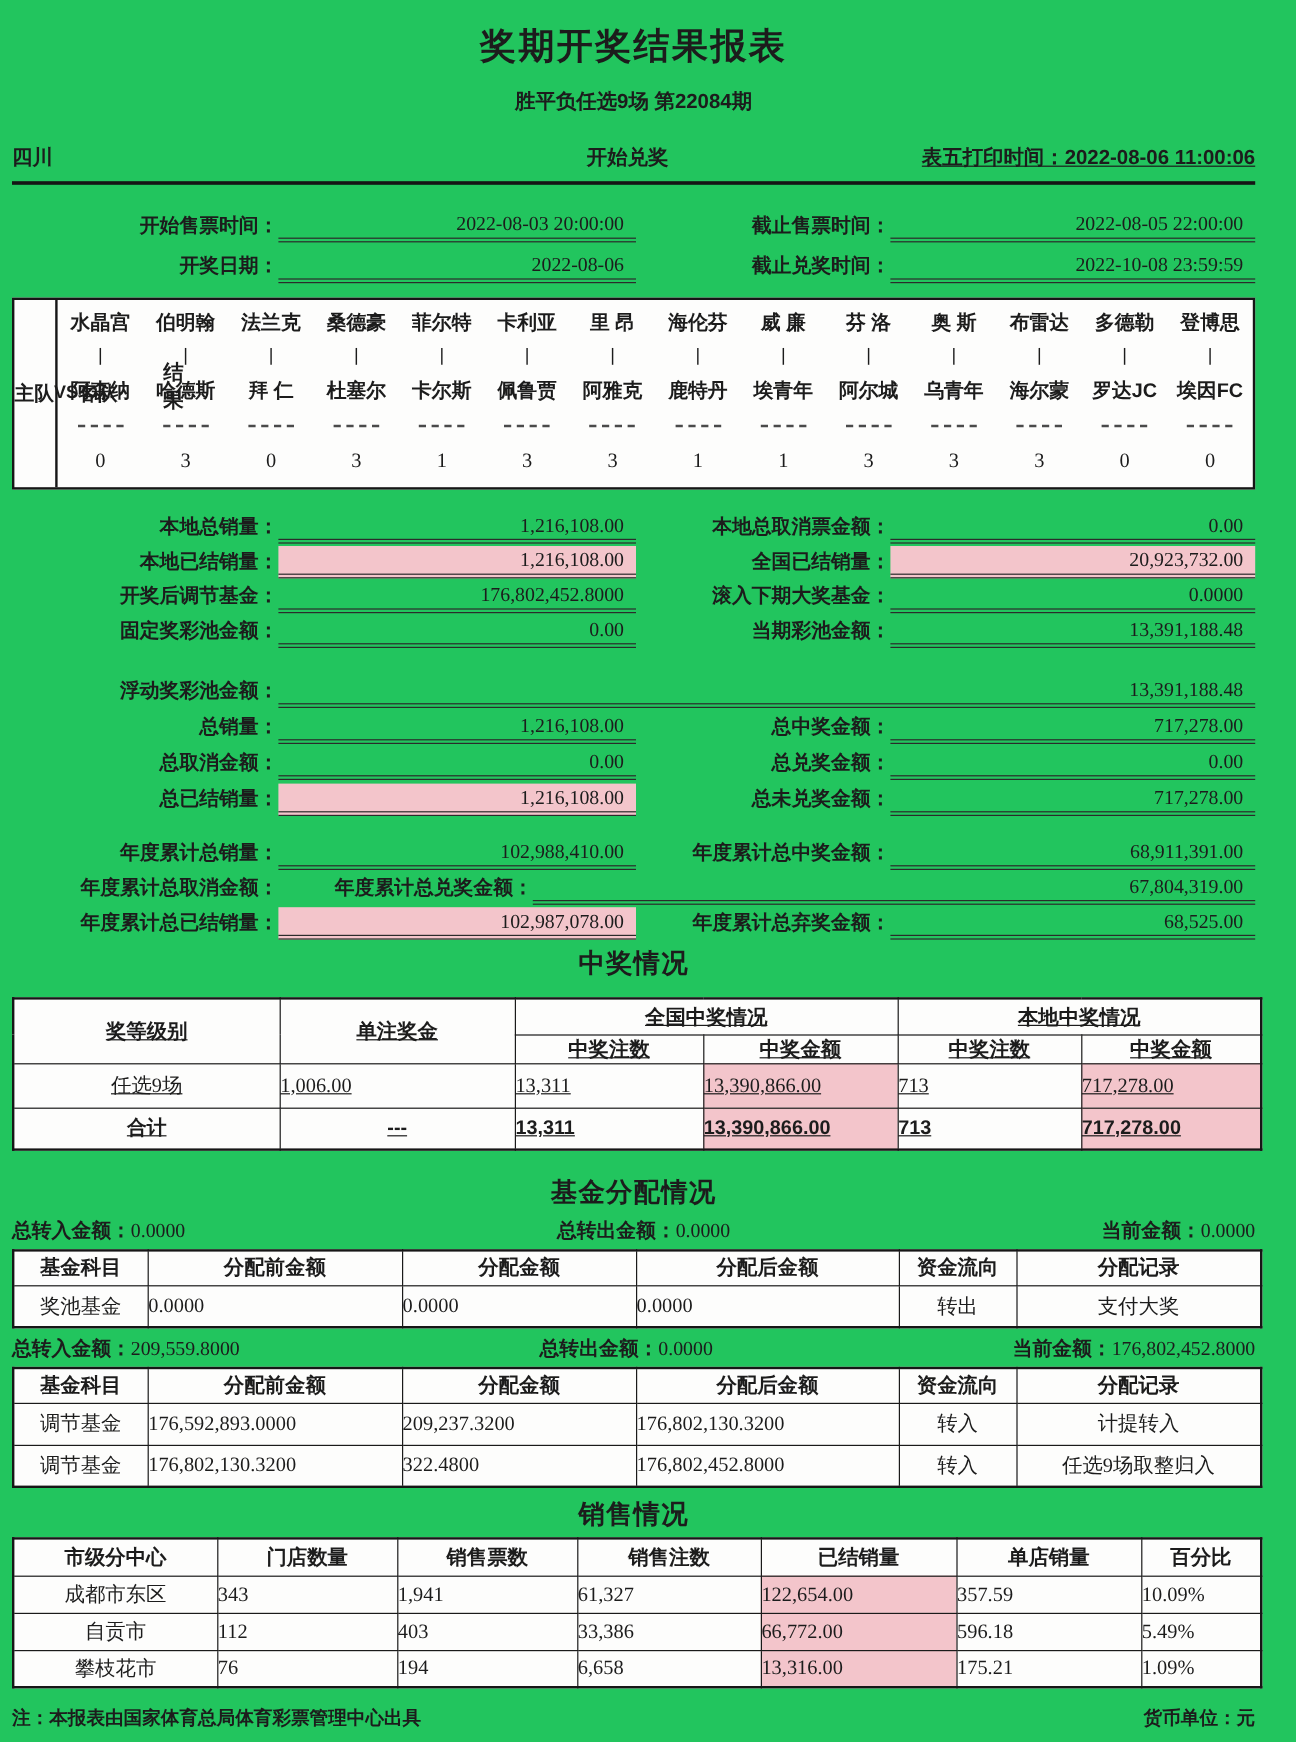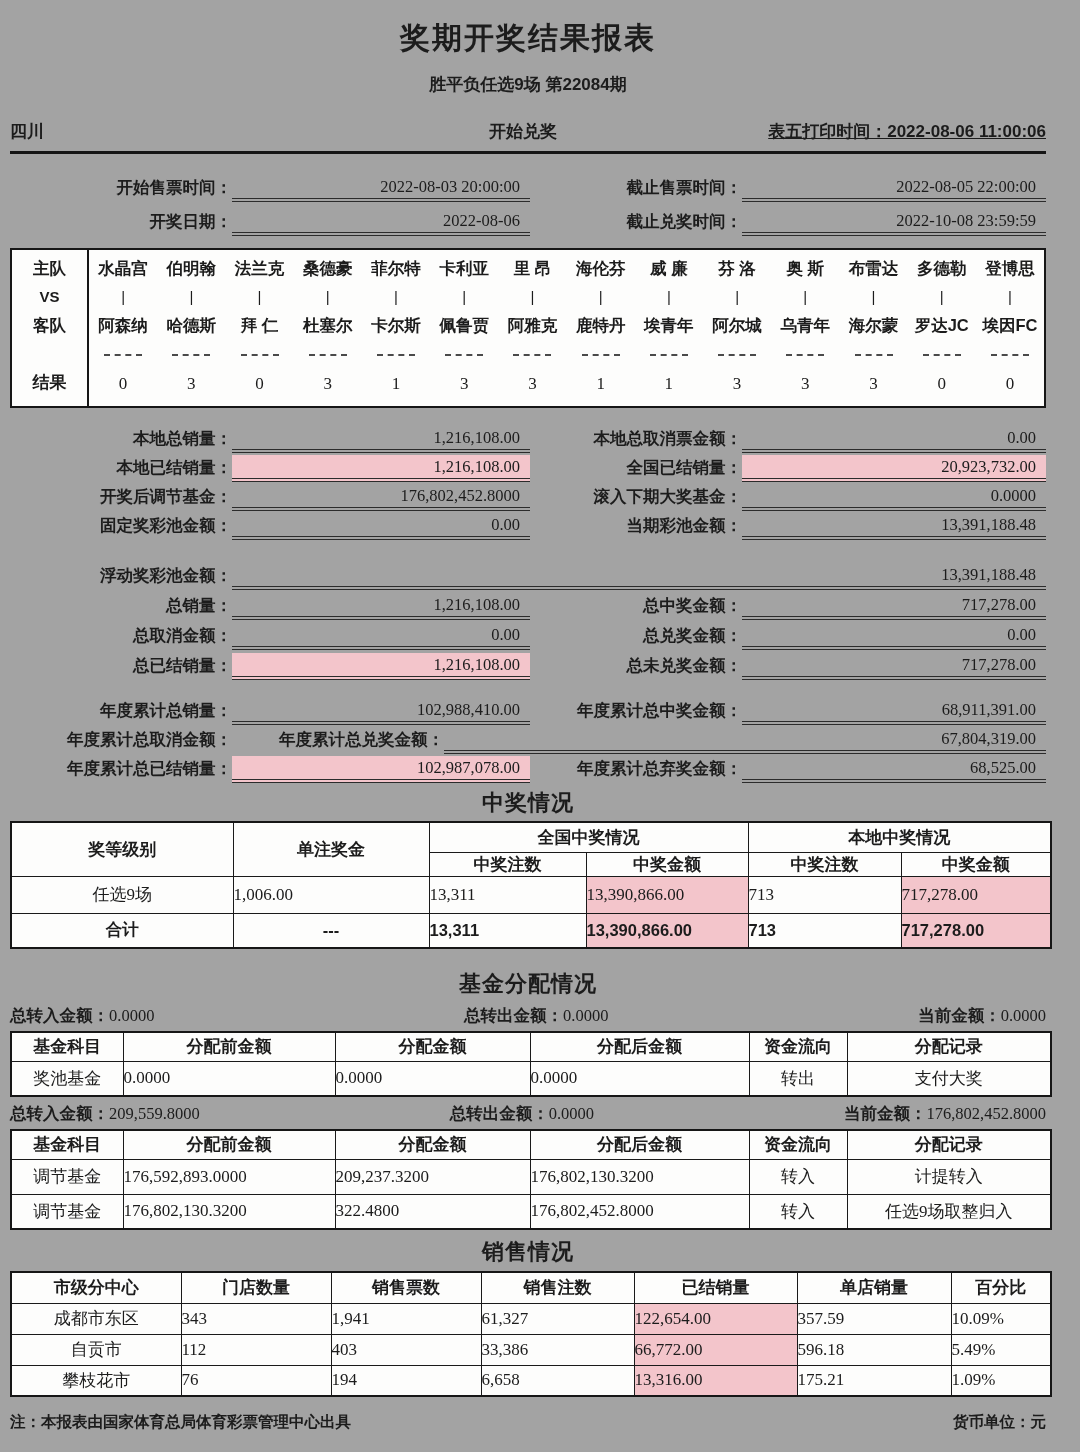--- a/index.html
+++ b/index.html
@@ -1,18 +1,18 @@
 <!DOCTYPE html>
 <html><head>
 <meta charset="utf-8">
 <style>
   * { box-sizing: border-box; margin: 0; padding: 0; }
   html,body { background:#f6f6f6; }
   body { width:1080px; height:1452px; font-family:"Liberation Sans","DejaVu Sans",sans-serif; color:#1c1c1c; }
-  .page { width:1080px; height:1452px; background:#a3a3a3; padding:10px 34px 17px 10px; overflow:hidden; }
+  .page { width:1080px; height:1452px; background:#22c55e; padding:10px 34px 17px 10px; overflow:hidden; }
 
   .title { text-align:center; font-size:30px; font-weight:bold; letter-spacing:2px; padding-top:8px; }
   .subtitle { text-align:center; font-size:17px; font-weight:bold; margin-top:14px; }
 
   .hdr-row { display:flex; align-items:flex-end; margin-top:24px; padding-bottom:8px; border-bottom:3px solid #151515; font-size:17px; font-weight:bold; }
   .hdr-left { width:300px; text-align:left; }
   .hdr-mid { flex:1; text-align:center; }
   .hdr-right { width:310px; text-align:right;text-decoration:underline; }
 
   
@@ -23,41 +23,41 @@
   .w-v1 { width:298px; }
   .w-l2 { width:212px; }
   .w-v2 { flex:1; }
   .sval { border-bottom:4px double #2b2b2b; text-align:right; font-family:"Liberation Serif","DejaVu Serif",serif; font-size:16.5px; padding:2px 10px 1px 0; height:27px; }
   .hl { background:#f3c5cb; }
   .times { margin-top:14px; }
   .stats { margin-top:0; } .gap16 { height:16px; } .gap18 { height:18px; }
 
   
   .mt { display:flex; border:2.5px solid #161616; height:160px; margin-top:12px; background:#fdfdfc; }
-  .mt-head { width:77px; border-right:2px solid #161616; display:flex; flex-direction:column; align-items:center; font-weight:bold; font-size:17px; padding-top:8px; }
+  .mt-head { width:36px; border-right:2px solid #161616; display:flex; flex-direction:row; align-items:center; font-weight:bold; font-size:17px; padding-top:8px; }
   .mt-col { flex:1; display:flex; flex-direction:column; align-items:center; padding-top:8px; }
   .r-home,.r-away { height:30px; font-weight:bold; font-size:16.5px; white-space:nowrap; }
   .r-vs { height:27px; font-size:15px; }
   .r-dash { height:19px; display:flex; align-items:center; }
   .dash-line { width:38px; border-top:2px dashed #4a4a4a; }
   .r-result { height:34px; display:flex; align-items:flex-end; font-family:"Liberation Serif","DejaVu Serif",serif; font-size:17px; padding-bottom:4px; }
   .mt-head .r-dash { visibility:hidden; }
 
   .sec-heading { text-align:center; font-size:22px; font-weight:bold; letter-spacing:1px; }
 
   
   table { border-collapse:collapse; width:100%; table-layout:fixed; background:#fdfdfc; }
   table, th, td { border:1.5px solid #1a1a1a; }
   table { border:2.5px solid #161616; }
   th { font-size:17px; font-weight:bold; }
   td { font-size:17px; font-family:"Liberation Serif","DejaVu Serif",serif; }
   .c { text-align:center; } .r { padding-right:12px; }
   .bold-row td { font-family:"Liberation Sans","DejaVu Sans",sans-serif; font-weight:bold; font-size:16.5px; }
 
-  .win { margin-top:3px; }
+  .win { margin-top:13px;text-decoration:underline; }
   .win tr.h1 th { height:30px; } .win tr.h2 th { height:24px; }
   .win tr.d1 td { height:37px; } .win tr.d2 td { height:35px; }
 
   .fsummary { display:flex; justify-content:space-between; align-items:center; height:24px; margin:5px 0 3px; font-size:16.5px; }
   .fsummary .flabel { font-weight:bold; }
   .fsummary .fval { font-family:"Liberation Serif","DejaVu Serif",serif; }
   .fund tr.fh th { height:29px; }
   .fund tr.fd td { height:35px; }
 
   .sales { margin-top:4px; }

